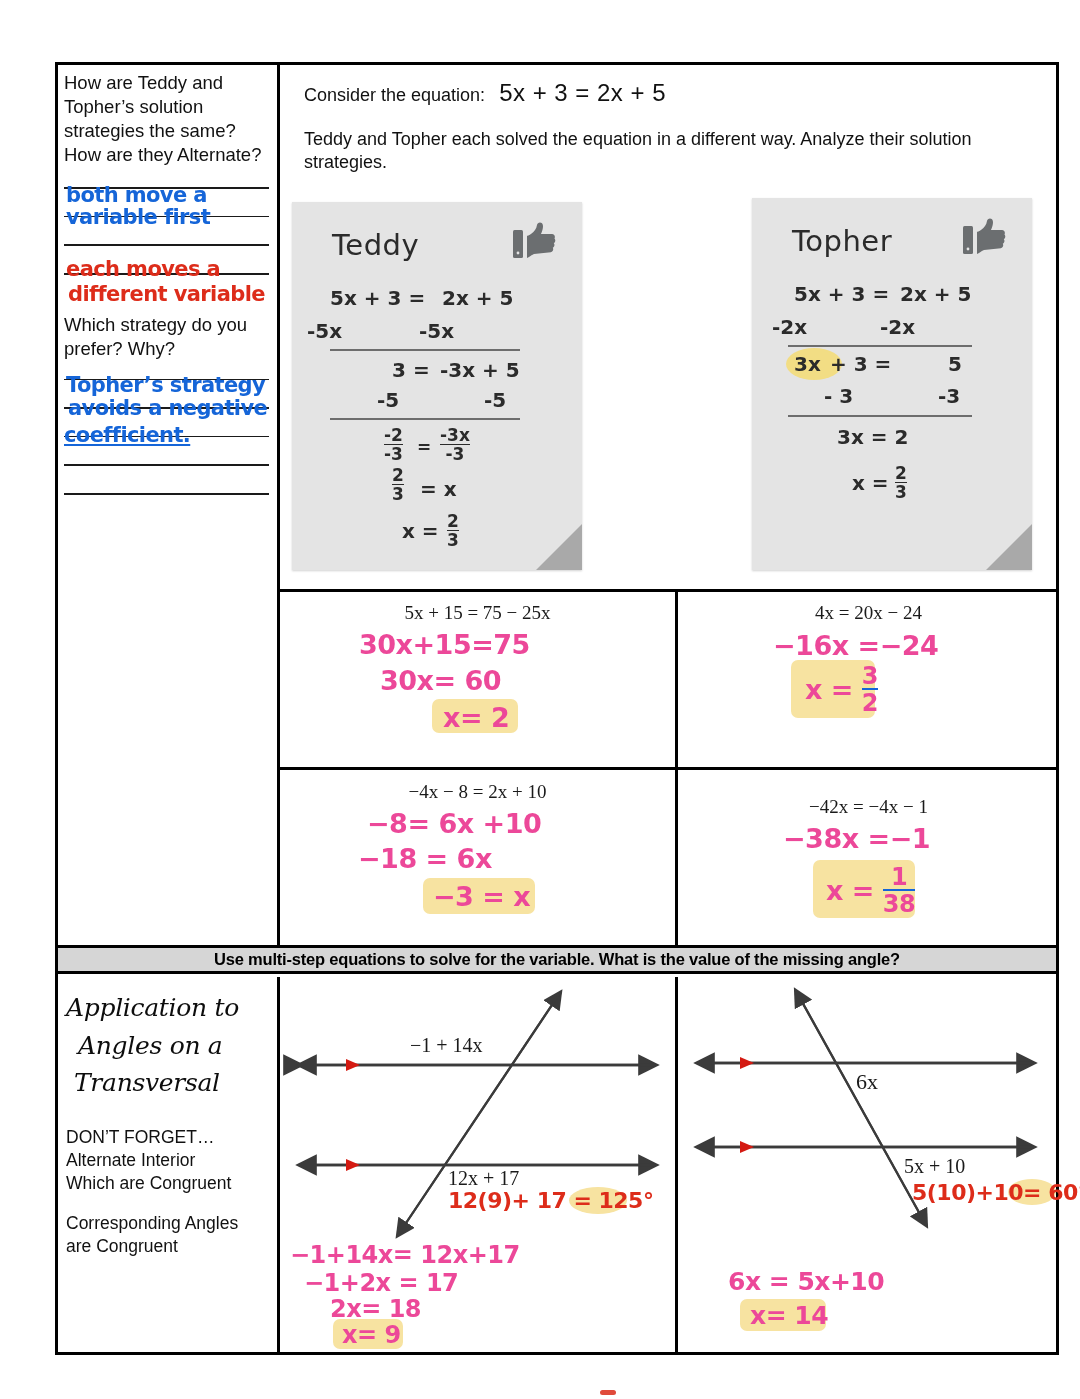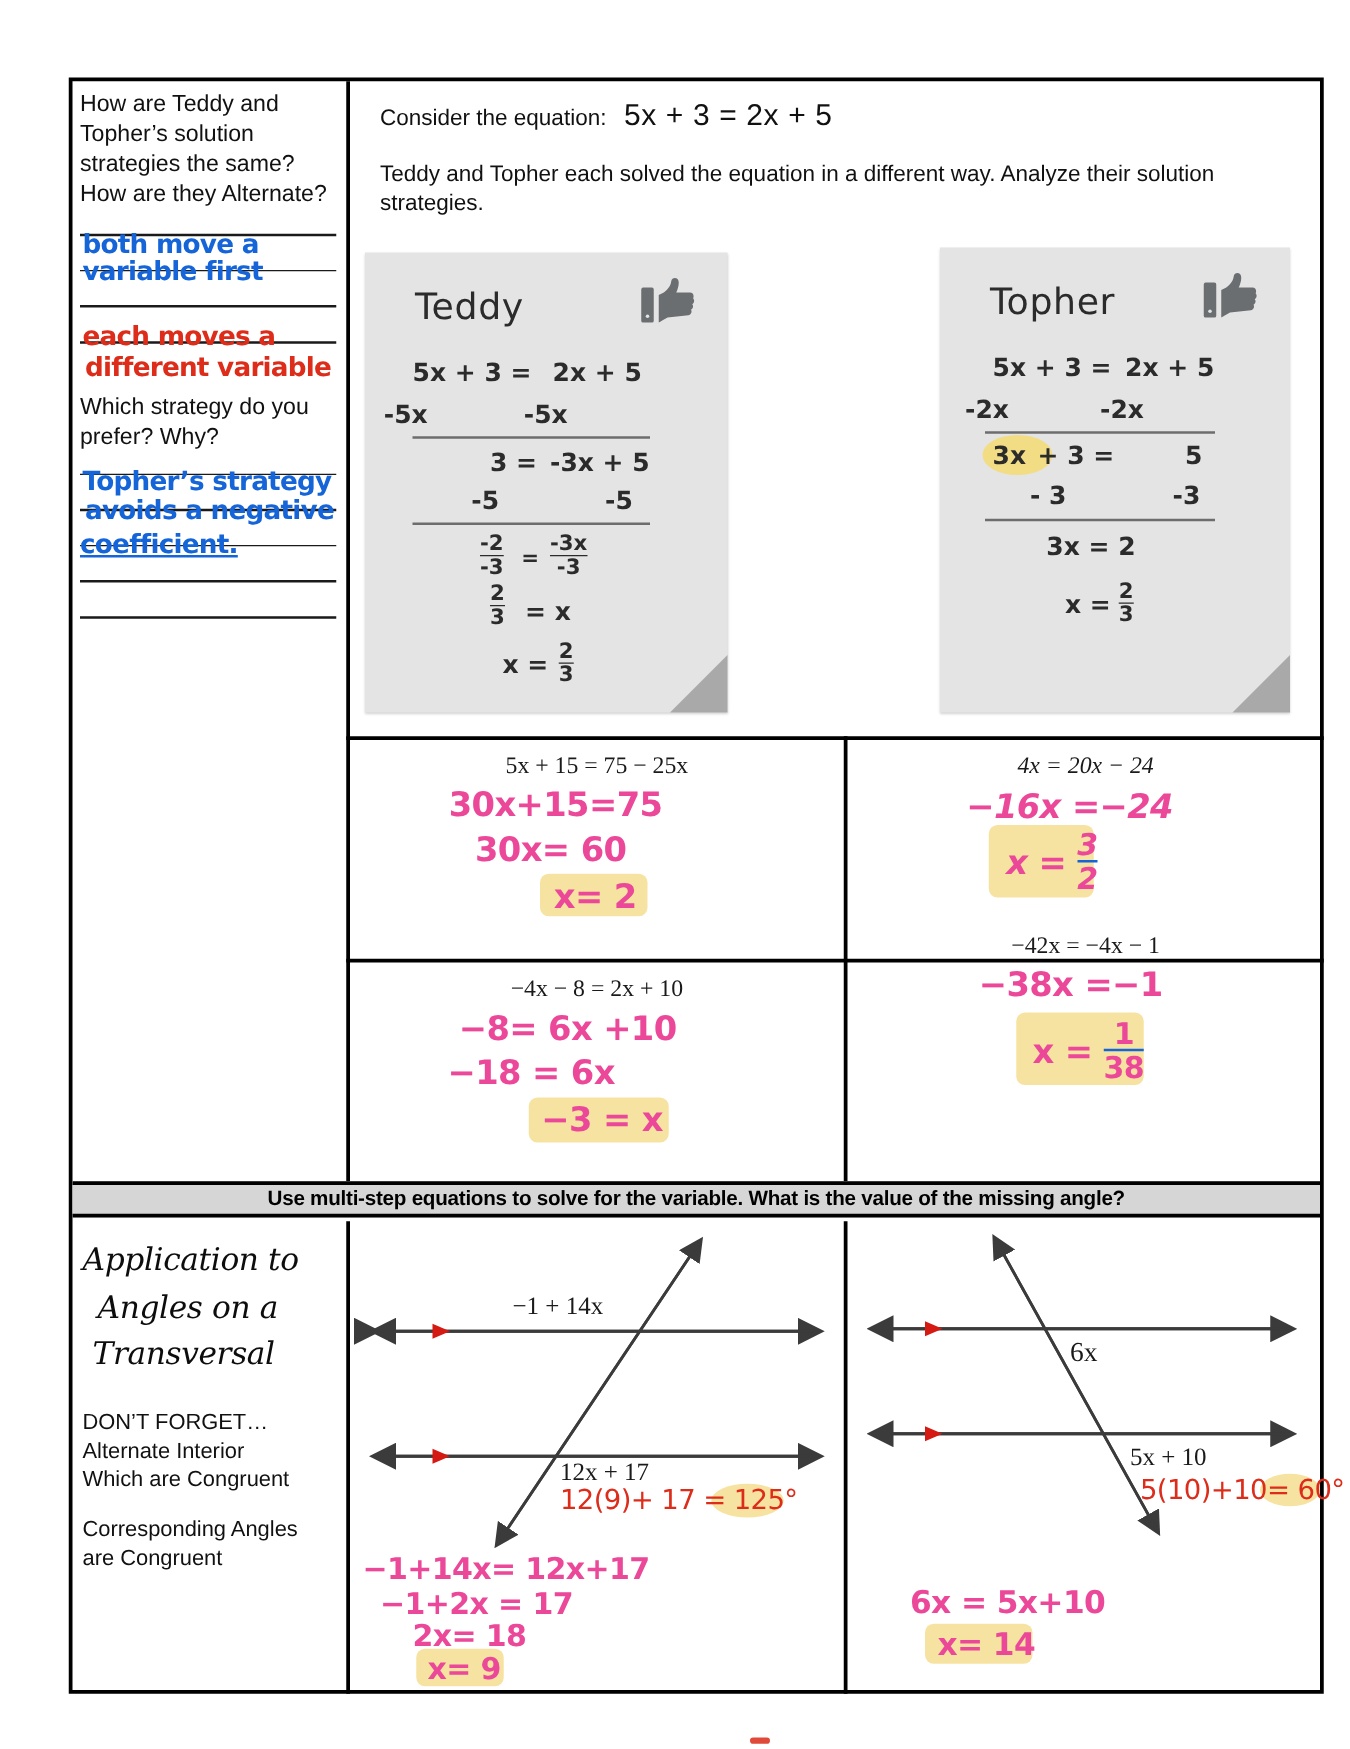--- a/index.html
+++ b/index.html
@@ -99,21 +99,21 @@
 
   
   .applic { position: absolute; left: 0; top: 912px; width: 219px; height: 378px; padding: 12px 8px 0 8px; }
   .script-title { font-family: "DejaVu Serif", serif; font-style: italic; font-size: 25px; color: #0d0d0d; line-height: 1.50; letter-spacing: -0.3px; }
   .forget { margin-top: 24px; font-size: 17.5px; line-height: 1.34; color: #111; }
   .forget .blk { margin-top: 16px; }
 
   
   .diagram { position: absolute; text-align: center; }
   .dlabel { position: absolute; font-family: "Liberation Serif", serif; font-size: 20px; color: #1a1a1a; white-space: nowrap; }
-  .rwork { position: absolute; white-space: nowrap; font-family: "DejaVu Sans", sans-serif; font-weight: normal; color: #dd2c1a; font-size: 22px; letter-spacing: -0.5px; z-index: 2; }
+  .rwork { position: absolute; white-space: nowrap; font-family: "DejaVu Sans", sans-serif; font-weight: bold; color: #dd2c1a; font-size: 22px; letter-spacing: -0.5px; z-index: 2; }
   .hl-red { position: absolute; background: #f7e3a1; border-radius: 50%; z-index: 1; }
   .redmark { position: absolute; left: 600px; top: 1390px; width: 16px; height: 5px; background: #e04a3a; border-radius: 3px; }
 </style>
 </head>
 <body>
 
 <div class="page">
   <div class="frame">
 
     <div class="vrule-left"></div>
@@ -257,42 +257,42 @@
     </div>
 
     <div class="pcell" style="left:222px; top:527px; width:395px; height:175px;">
       <div class="peq" style="top:10px;">5x + 15 = 75 − 25x</div>
       <div class="pw" style="left:79px; top:37px;">30x+15=75</div>
       <div class="pw" style="left:100px; top:73px;text-align:right;">30x= 60</div>
       <div class="hl-box" style="left:152px; top:107px; width:86px; height:34px;"></div>
       <div class="pw" style="left:163px; top:110px;">x= 2</div>
     </div>
 
-    <div class="pcell" style="left:620px; top:527px; width:381px; height:175px;font-style:italic;">
+    <div class="pcell" style="left:620px; top:527px; width:381px; height:175px;">
       <div class="peq" style="top:10px;">4x = 20x − 24</div>
       <div class="pw" style="left:95px; top:38px;">−16x =−24</div>
       <div class="hl-box" style="left:113px; top:68px; width:84px; height:58px;"></div>
       <div class="pw" style="left:127px; top:72px;">
         <span>x =</span>
         <span class="bfrac">
           <span class="num">3</span>
           <span class="den">2</span>
         </span>
       </div>
     </div>
 
     <div class="pcell" style="left:222px; top:705px; width:395px; height:175px;">
       <div class="peq" style="top:11px;">−4x − 8 = 2x + 10</div>
       <div class="pw" style="left:87px; top:38px;">−8=  6x +10</div>
       <div class="pw" style="left:78px; top:73px;">−18 = 6x</div>
       <div class="hl-box" style="left:143px; top:108px; width:112px; height:36px;"></div>
       <div class="pw" style="left:153px; top:111px;">−3 = x</div>
     </div>
 
-    <div class="pcell" style="left:620px; top:670px; width:381px; height:132px;border-radius:22px;">
+    <div class="pcell" style="left:620px; top:720px; width:381px; height:132px;border-radius:22px;">
       <div class="peq" style="top:11px;">−42x = −4x − 1</div>
       <div class="pw" style="left:105px; top:38px;">−38x  =−1</div>
       <div class="hl-box" style="left:135px; top:75px; width:102px; height:58px;"></div>
       <div class="pw" style="left:148px; top:80px;">
         <span>x =</span>
         <span class="bfrac">
           <span class="num">1</span>
           <span class="den">38</span>
         </span>
       </div>

